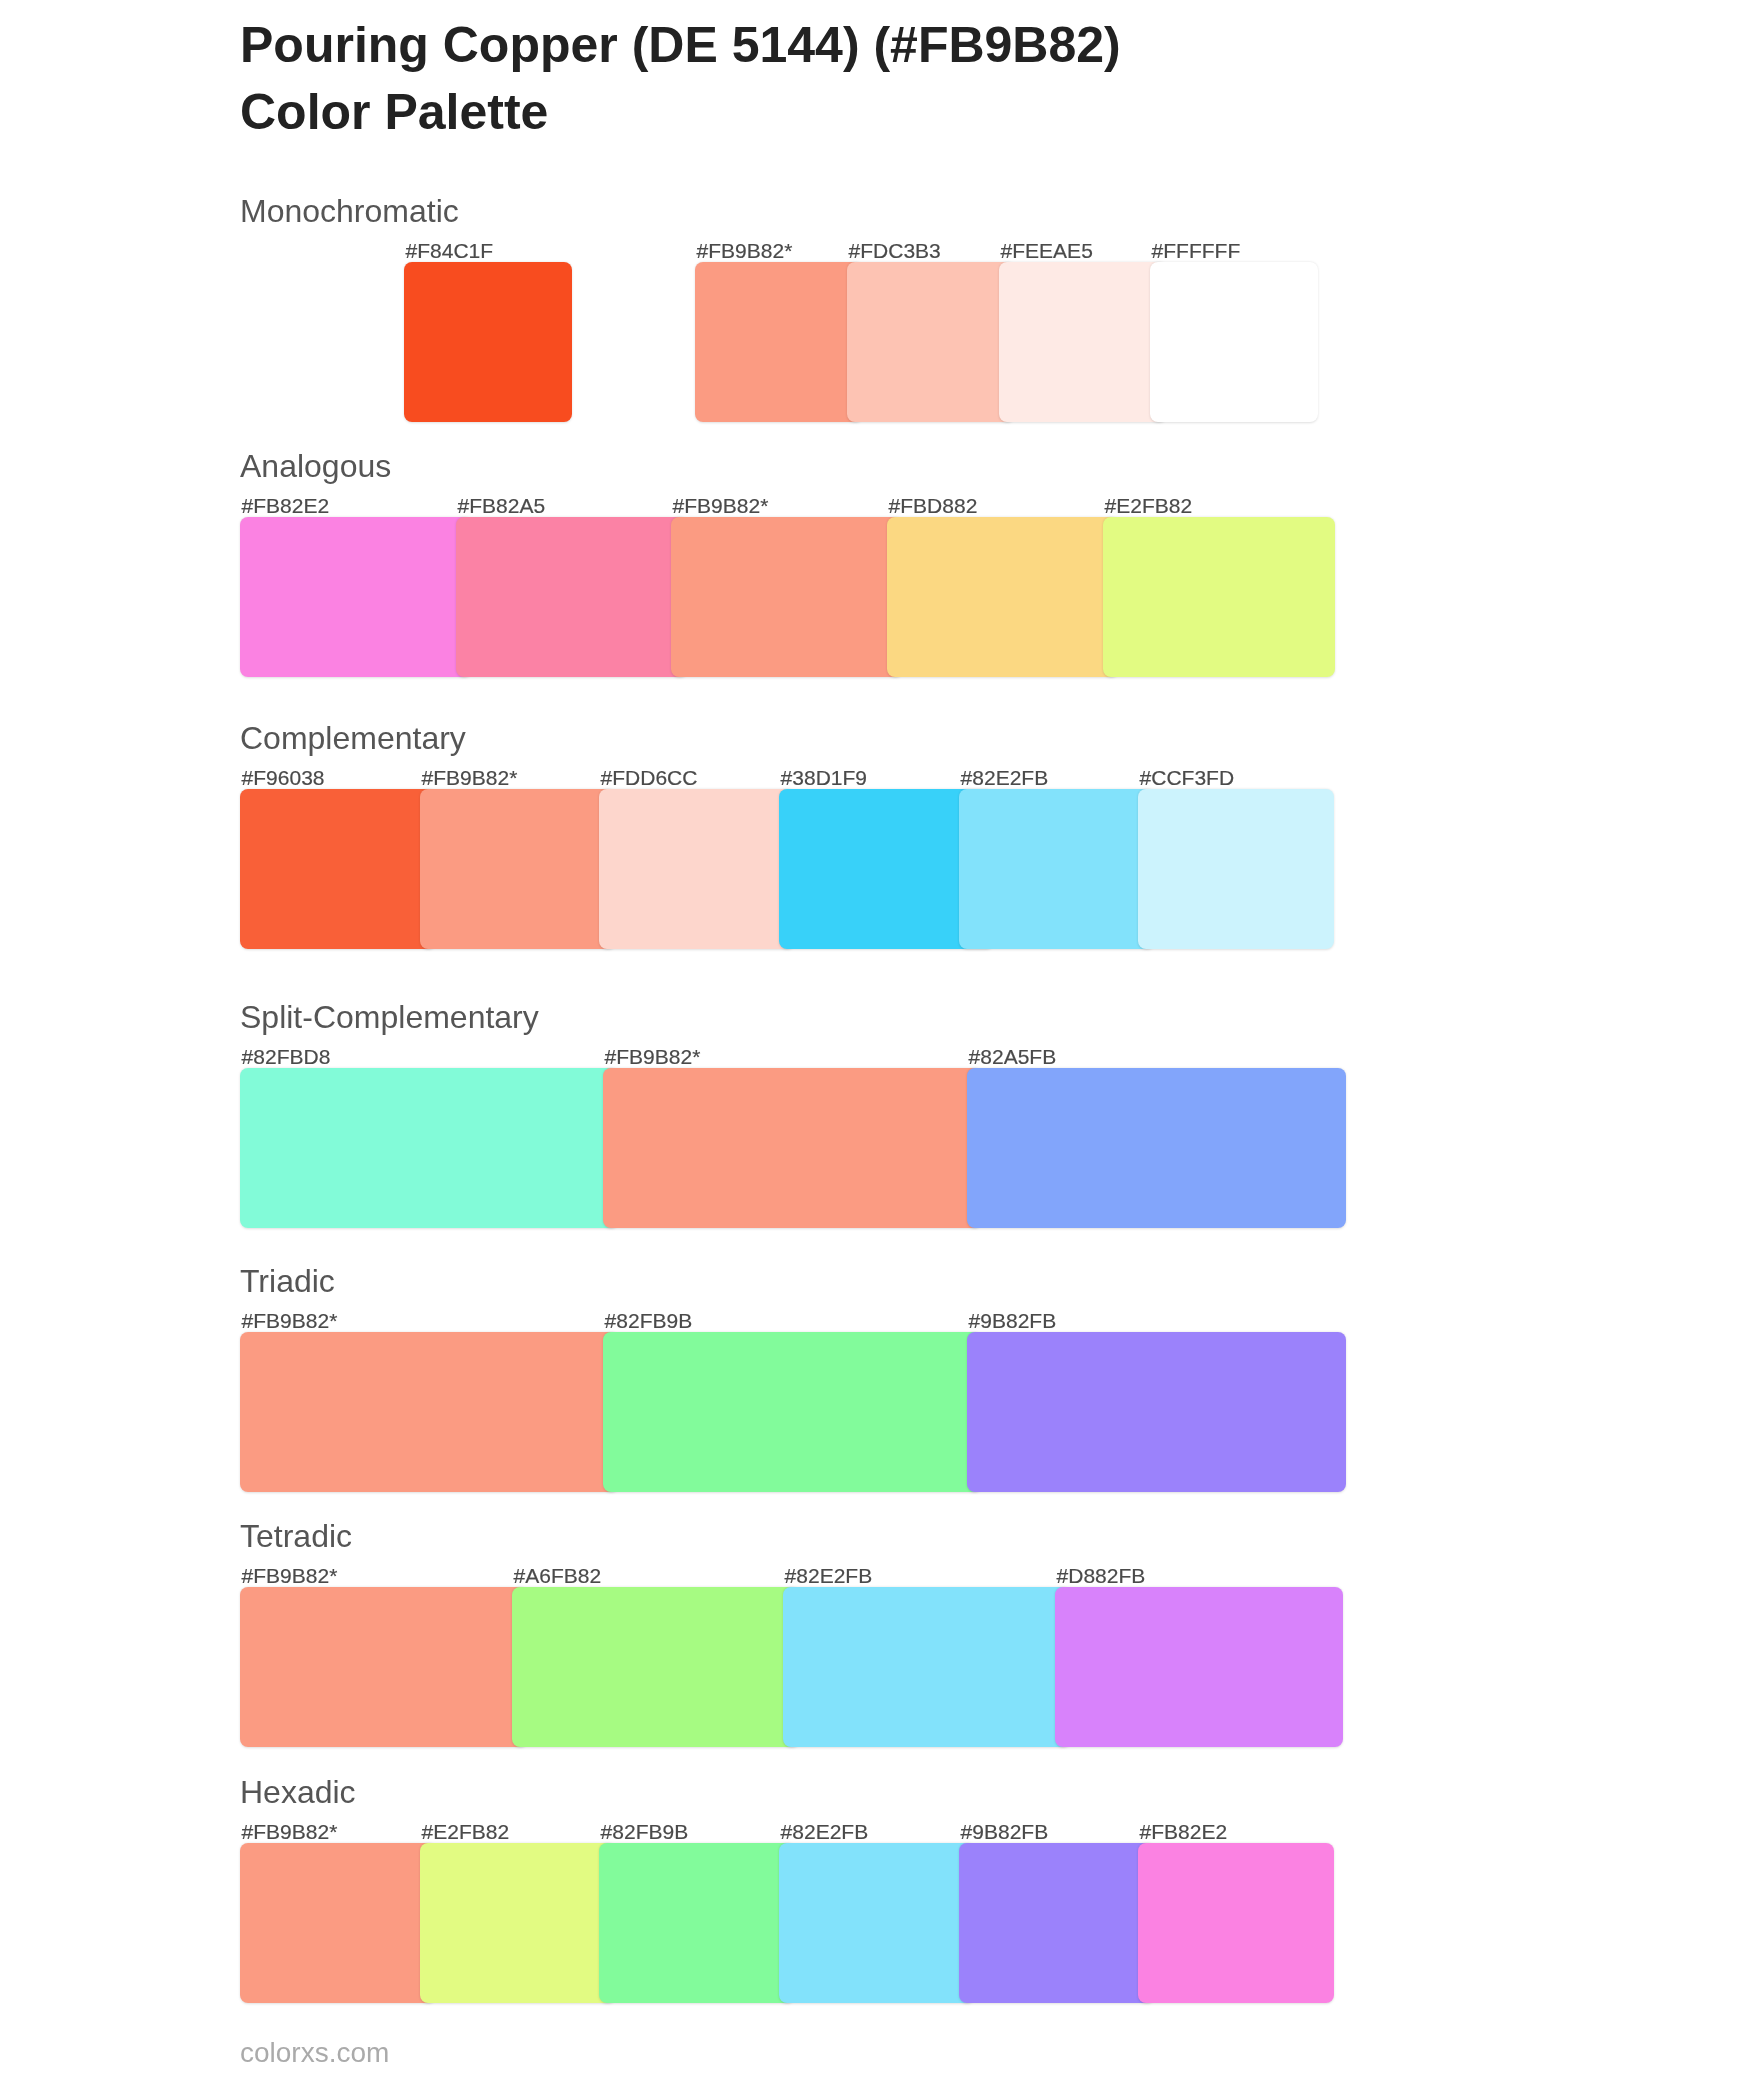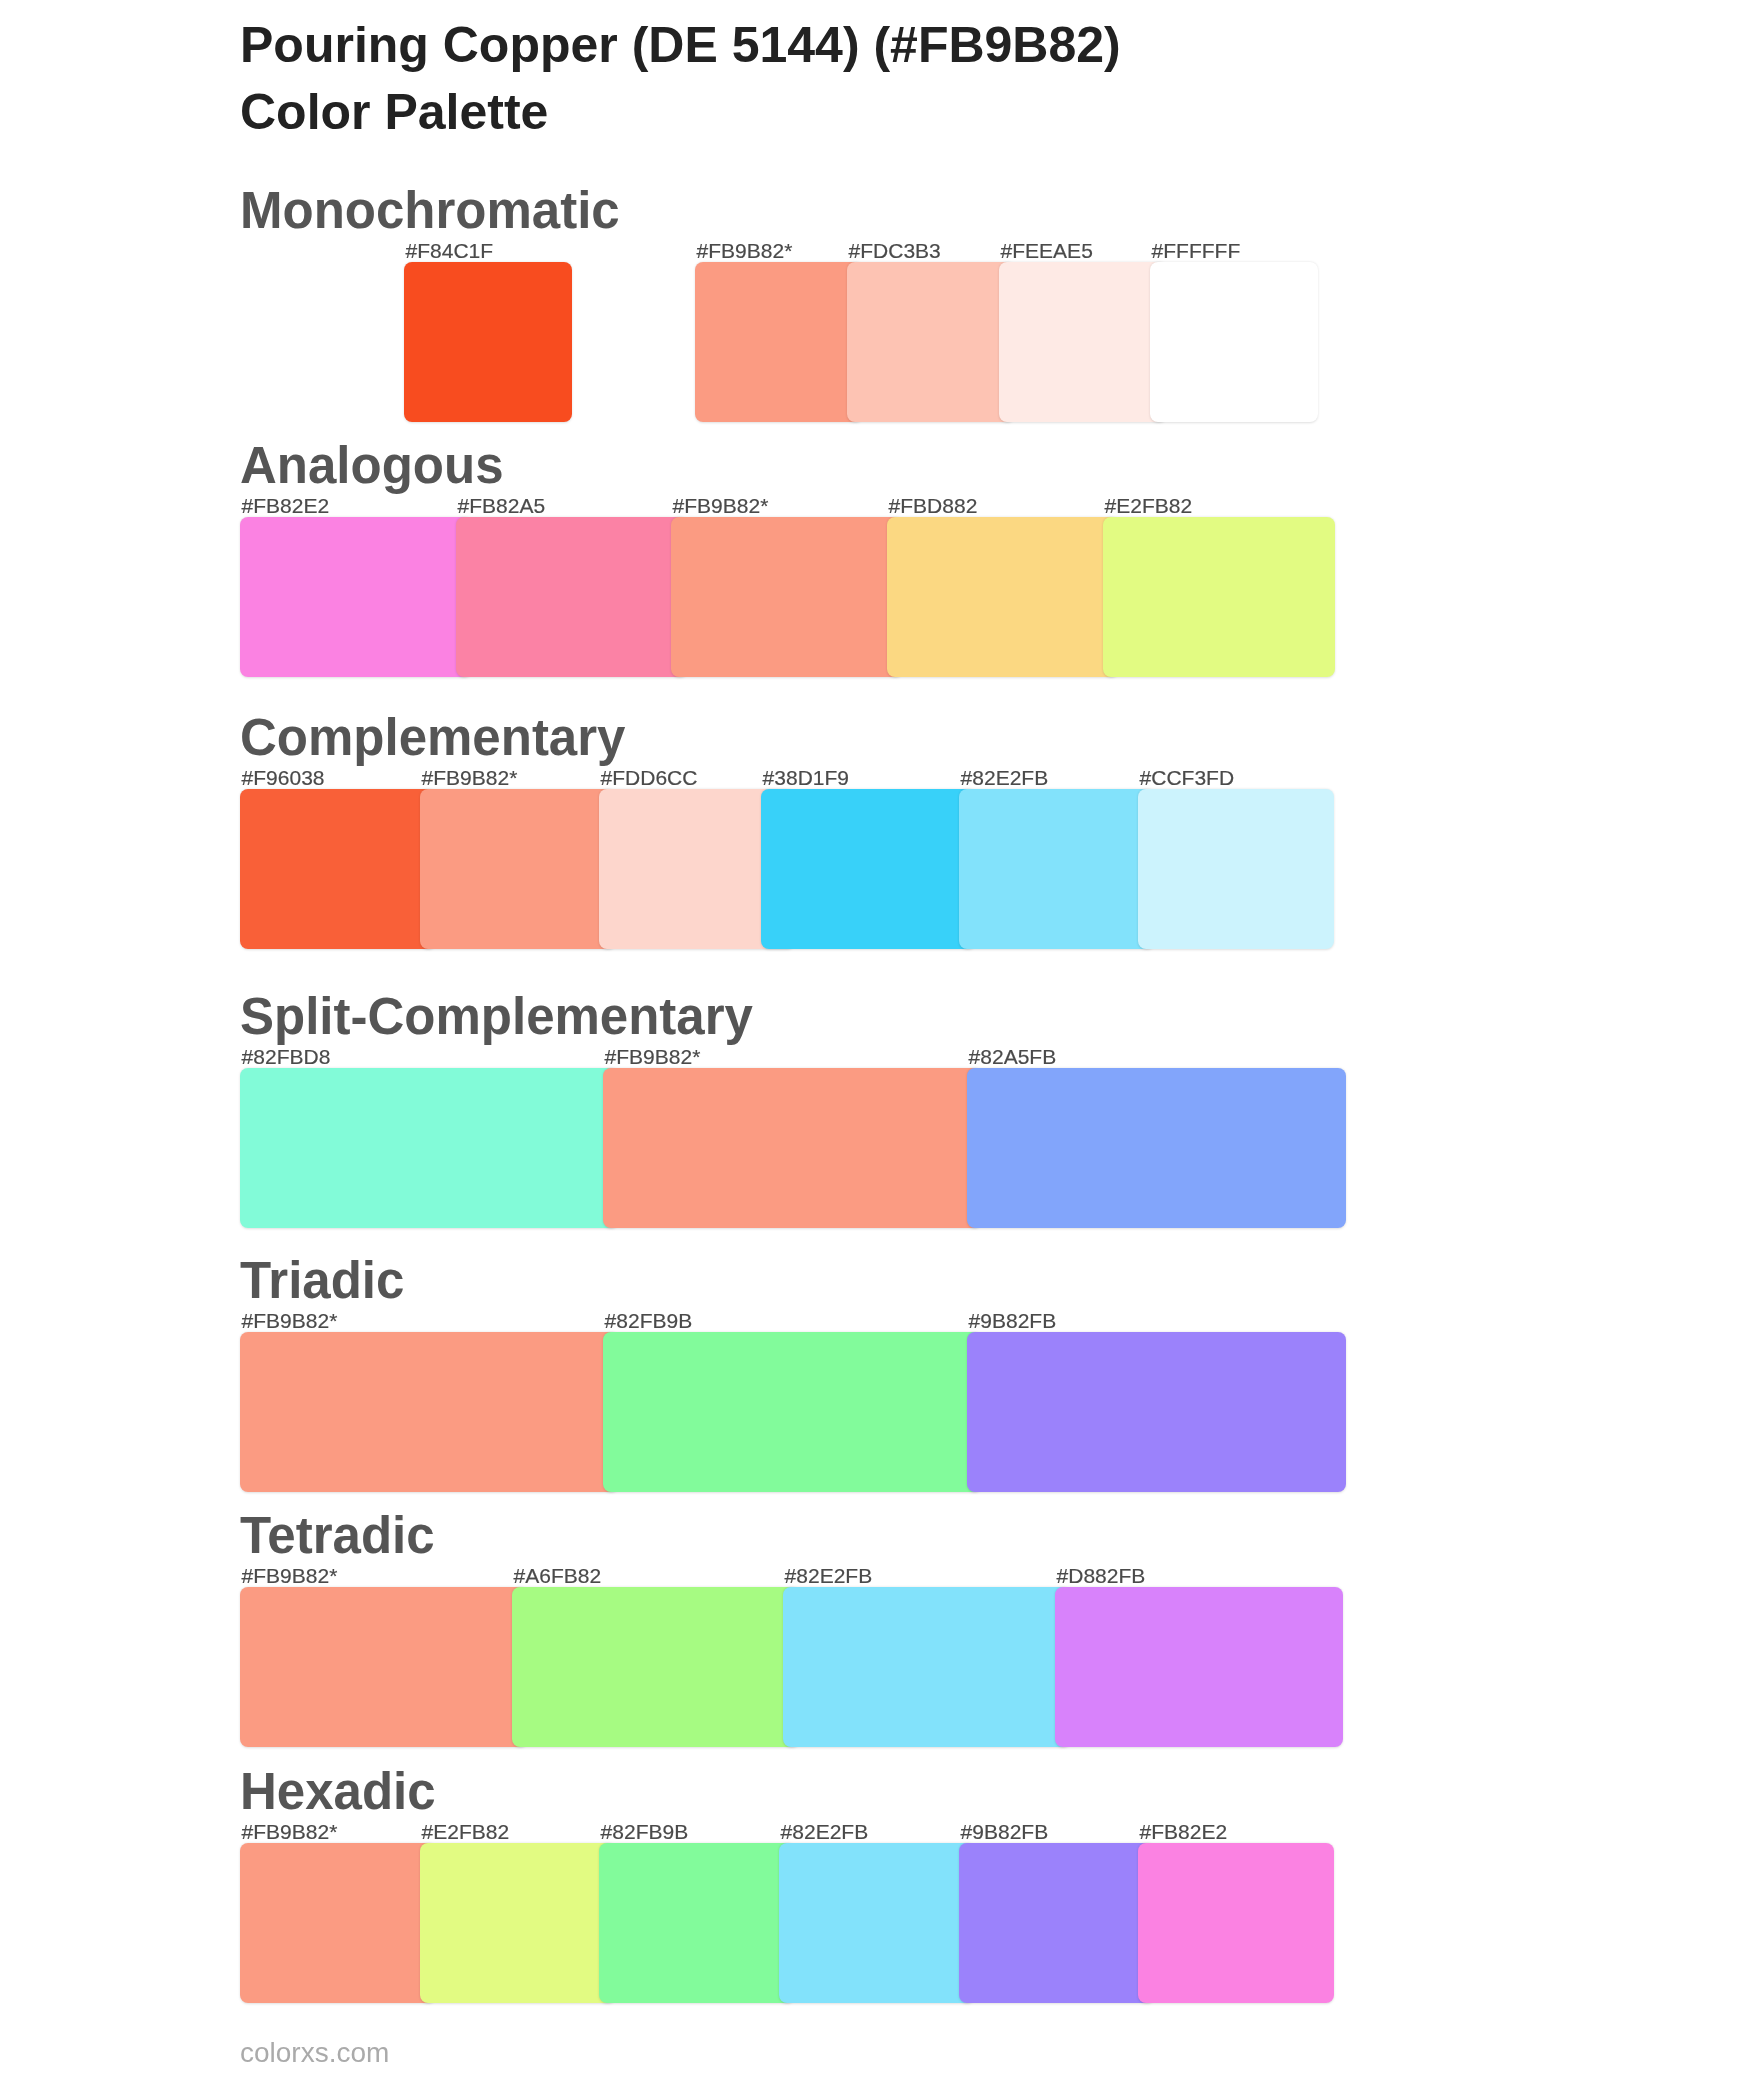--- a/index.html
+++ b/index.html
@@ -15,21 +15,21 @@
   .page-title {
     position:absolute; left:240px; top:12px; width:918px; margin:0;
     font-size:50px; line-height:67px; font-weight:700; color:#222222;
     transform:translateZ(0);
   }
 
   
   .palette-section { position:absolute; left:240px; }
   .section-title {
     position:absolute; left:0; top:-4.8px; margin:0;
-    font-size:51px; line-height:40px; font-weight:700; color:#555555;
+    font-size:32px; line-height:40px; font-weight:400; color:#555555;
     white-space:nowrap; transform:translateZ(0);
   }
   .swatch-row { position:absolute; left:0; top:66px; height:160px; }
   .swatch {
     position:absolute; top:0; height:160px; border-radius:8px;
     box-shadow:0 0.8px 2.4px rgba(0,0,0,0.13);
   }
   .swatch-label {
     position:absolute; top:-22.4px; left:1.6px;
     font-size:21px; line-height:21px; font-weight:400; color:#4a4a4a;
@@ -96,21 +96,21 @@
     <div class="swatch-row" style="width:1094px">
       <div class="swatch" style="left: 0px; width: 196px; z-index: 1; background-color: rgb(249, 96, 56);">
           <span class="swatch-label">#F96038</span>
         </div>
       <div class="swatch" style="left: 180px; width: 196px; z-index: 2; background-color: rgb(251, 155, 130);">
           <span class="swatch-label">#FB9B82*</span>
         </div>
       <div class="swatch" style="left: 359px; width: 196px; z-index: 3; background-color: rgb(253, 214, 204);">
           <span class="swatch-label">#FDD6CC</span>
         </div>
-      <div class="swatch" style="left: 521px; width: 196px; z-index: 4; background-color: rgb(56, 209, 249); padding-left: 19px;">
+      <div class="swatch" style="left: 539px; width: 196px; z-index: 4; background-color: rgb(56, 209, 249); padding-left: 19px;">
           <span class="swatch-label">#38D1F9</span>
         </div>
       <div class="swatch" style="left: 719px; width: 196px; z-index: 5; background-color: rgb(130, 226, 251);">
           <span class="swatch-label">#82E2FB</span>
         </div>
       <div class="swatch" style="left: 898px; width: 196px; z-index: 6; background-color: rgb(204, 243, 253);">
           <span class="swatch-label">#CCF3FD</span>
         </div>
     </div>
   </section>

